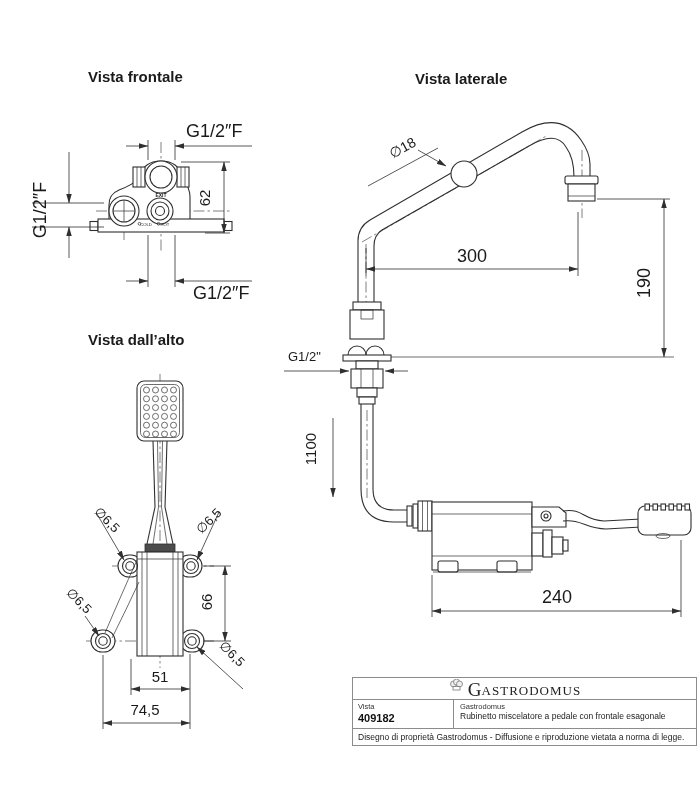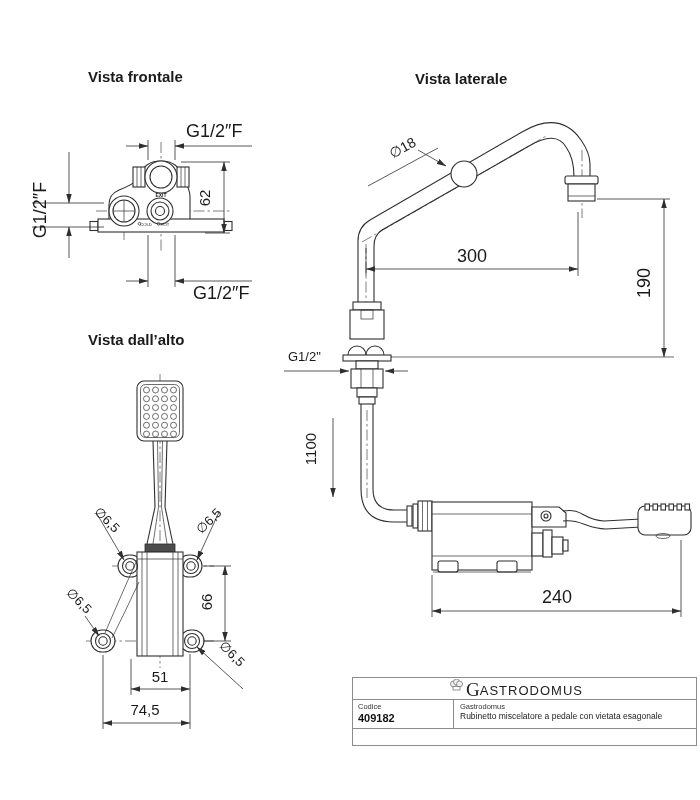--- a/index.html
+++ b/index.html
@@ -17,21 +17,21 @@
   .d18{font-size:18px;}
   .d15{font-size:15px;}
   .d14{font-size:14px;}
   .d13{font-size:13px;}
   .tiny{font-size:5px;font-weight:bold;}
   .micro{font-size:4.2px;}
   
   .tblock{position:absolute;left:352px;top:677px;width:345px;height:69px;border:1px solid #8c8c8c;box-sizing:border-box;background:#fff;}
   .tb-logo{position:relative;height:22px;border-bottom:1px solid #8c8c8c;box-sizing:border-box;display:flex;align-items:flex-end;justify-content:center;color:#222;}
   .tb-logo .g1{font-family:"Liberation Serif",serif;font-size:19px;line-height:19px;}
-  .tb-logo .g2{font-family:Liberation Sans, sans-serif;font-size:13px;letter-spacing:1px;line-height:16px;}
+  .tb-logo .g2{font-family:Liberation Serif, serif;font-size:13px;letter-spacing:1px;line-height:16px;}
   .tb-hat{position:absolute;left:96px;top:0px;}
   .tb-mid{display:flex;height:29px;border-bottom:1px solid #8c8c8c;box-sizing:border-box;}
   .tb-code{width:101px;border-right:1px solid #8c8c8c;box-sizing:border-box;padding:2px 0 0 5px;}
   .tb-desc{flex:1;padding:2px 0 0 6px;}
   .tb-label{font-size:7.5px;color:#333;line-height:9px;}
   .tb-codeval{font-size:11px;font-weight:bold;color:#111;line-height:14px;}
   .tb-descval{font-size:8.5px;color:#222;line-height:11px;}
   .tb-legal{height:16px;padding:3px 0 0 5px;font-size:8.5px;color:#222;}
 </style>
 </head>
@@ -335,21 +335,22 @@
         <circle cx="7.5" cy="3" r="3" fill="#efefef" stroke="#7a7a7a" stroke-width="0.8"></circle>
         <circle cx="10.5" cy="5" r="3" fill="#efefef" stroke="#7a7a7a" stroke-width="0.8"></circle>
         <rect x="4" y="7.5" width="7" height="3.5" fill="#fff" stroke="#7a7a7a" stroke-width="0.8"></rect>
       </svg>
     </span>
     <span class="g1">G</span>
       <span class="g2">ASTRODOMUS</span>
   </div>
   <div class="tb-mid">
     <div class="tb-code">
-      <div class="tb-label">Codice</div>
+      <div class="tb-label">Vista</div>
       <div class="tb-codeval">409182</div>
     </div>
     <div class="tb-desc">
       <div class="tb-label">Gastrodomus</div>
-      <div class="tb-descval">Rubinetto miscelatore a pedale con vietata esagonale</div>
+      <div class="tb-descval">Rubinetto miscelatore a pedale con frontale esagonale</div>
     </div>
   </div>
+  <div class="tb-legal">Disegno di proprietà Gastrodomus -  Diffusione e riproduzione vietata a norma di legge.</div>
 </div>
 
 </body></html>

